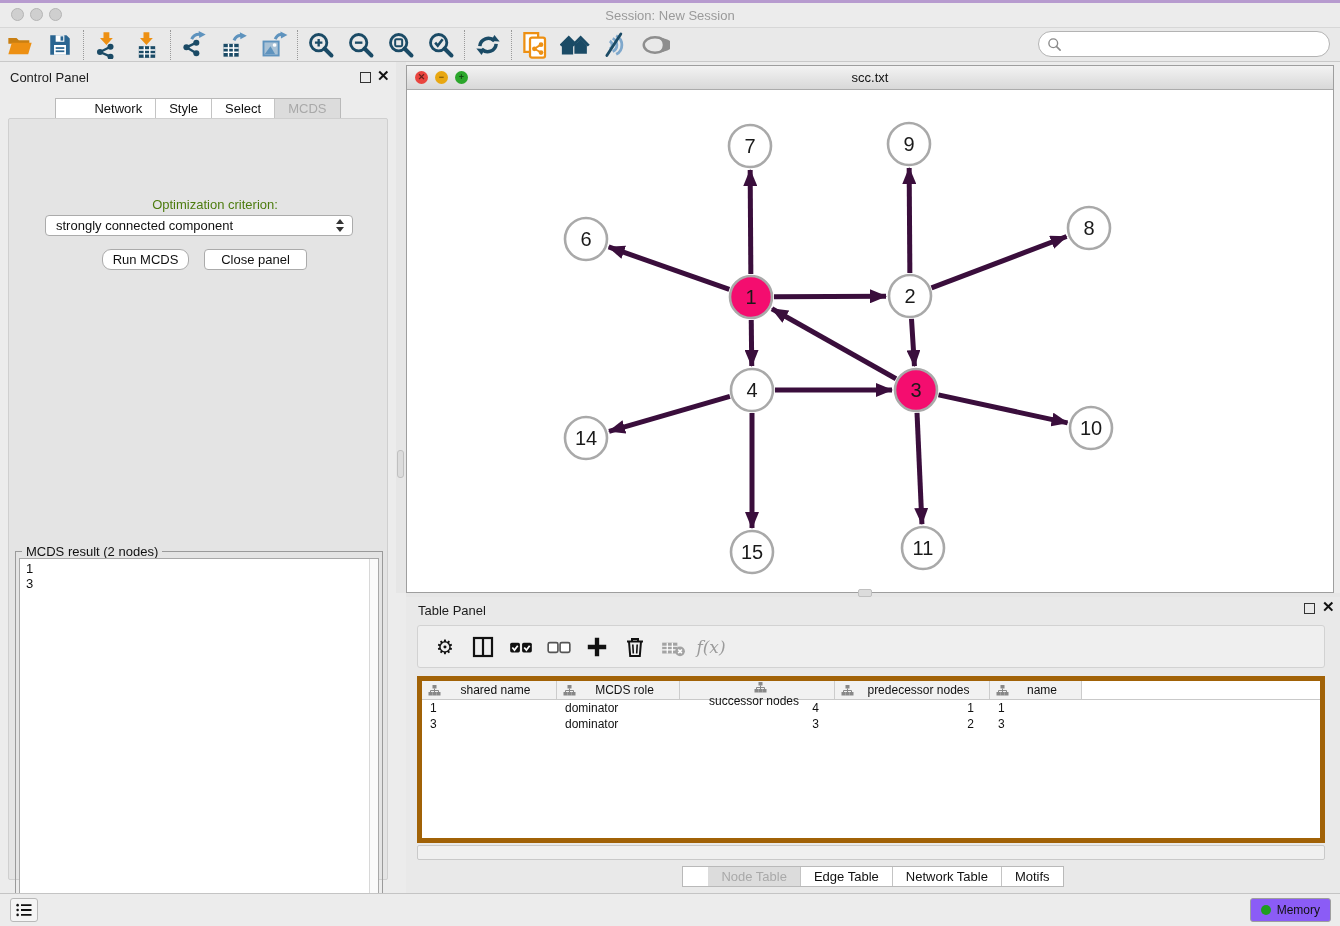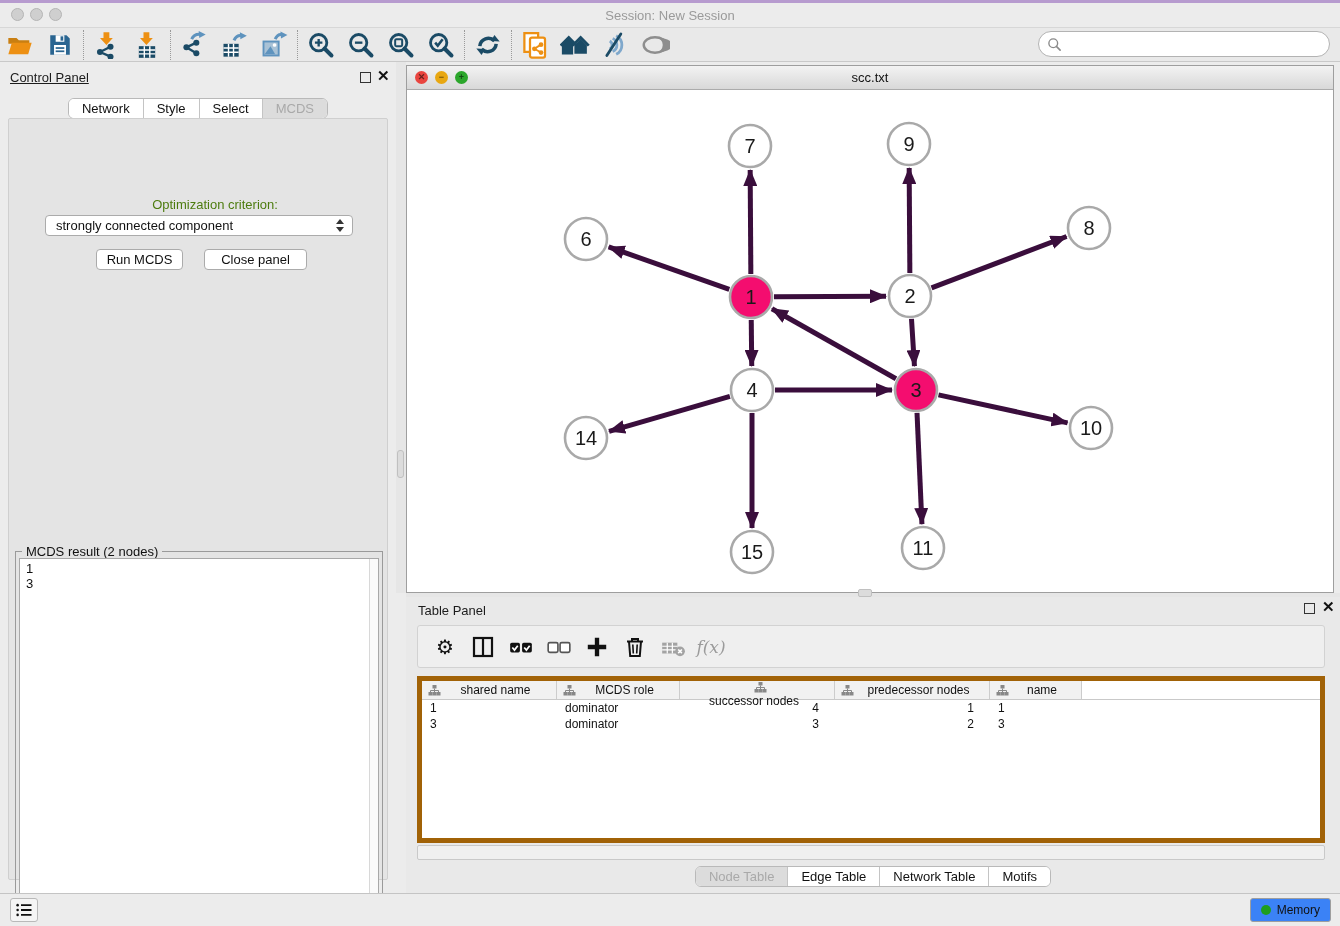--- a/index.html
+++ b/index.html
@@ -15,24 +15,24 @@
 
   
   .toolbar { left:0; top:28px; width:1340px; height:34px; background:#e9e9e9; border-bottom:1px solid #c9c9c9; display:flex; align-items:center; }
   .tb-btn { width:40px; height:32px; display:flex; align-items:center; justify-content:center; }
   .tb-sep { width:1px; height:30px; border-left:1px dotted #9a9a9a; margin:0 3px; }
   .search-wrap { position:absolute; right:10px; top:3px; width:292px; height:26px; background:#fff; border:1px solid #b3b3b3; border-radius:13px; display:flex; align-items:center; padding-left:8px; }
 
   
   .control-panel { left:0; top:62px; width:396px; height:831px; background:#ececec; }
   .cp-header { position:absolute; left:0; top:0; width:100%; height:28px; }
-  .cp-title { position:absolute; left:10px; top:8px; font-size:13px; color:#1c1c1c;text-decoration:underline; }
+  .cp-title { position:absolute; left:10px; top:8px; font-size:13px; color:#1c1c1c; }
   .win-float { position:absolute; width:11px; height:11px; border:1.6px solid #333; top:10px; }
   .win-close { position:absolute; top:5px; font-size:15px; font-weight:bold; color:#111; line-height:18px; }
-  .seg-tabs { display:flex; border:1px solid #b9b9b9; border-radius:6px; overflow:hidden; background:#fff; height:21px; }
+  .seg-tabs { display:flex; border:1px solid #b9b9b9; border-radius:0; overflow:hidden; background:#fff; height:21px;padding-left:25px; }
   .seg-tab { font-size:13px; color:#111; background:#fff; padding:0 13px; line-height:20px; border-right:1px solid #c4c4c4; }
   .seg-tab:last-child { border-right:none; }
   .seg-tab.active { background:#dcdcdc; color:#a9a9a9; }
   .cp-tabs-row { position:absolute; left:0; top:36px; width:100%; display:flex; justify-content:center; }
   .cp-content { position:absolute; left:8px; top:56px; width:380px; height:762px; background:#e4e4e4; border:1px solid #cfcfcf; border-radius:2px; }
   .opt-label { position:absolute; left:17px; top:78px; width:100%; text-align:center; font-size:13px; color:#4d7c0f; }
   .dropdown { position:absolute; left:36px; top:96px; width:308px; height:21px; background:#fff; border:1px solid #ababab; border-radius:4px; font-size:13px; color:#111; line-height:19px; padding-left:10px; }
   .dd-arrows { position:absolute; right:7px; top:3px; width:9px; height:14px; }
   .dd-arrows .up { width:0;height:0;border-left:4px solid transparent;border-right:4px solid transparent;border-bottom:5px solid #333; margin-bottom:3px;}
   .dd-arrows .dn { width:0;height:0;border-left:4px solid transparent;border-right:4px solid transparent;border-top:5px solid #333;}
@@ -69,21 +69,21 @@
   .th .lbl { flex:1; text-align:center; padding-right:6px; }
   .t-row { display:flex; height:16px; font-size:12px; color:#111; }
   .td { padding:1px 6px 0 8px; white-space:nowrap; overflow:hidden; }
   .td.r { text-align:right; padding-right:16px; }
   .t-hscroll { position:absolute; left:11px; top:248px; width:908px; height:15px; background:#f0f0f0; border:1px solid #c9c9c9; border-radius:2px; }
   .tp-tabs-row { position:absolute; left:0; top:269px; width:100%; display:flex; justify-content:center; }
 
   
   .statusbar { left:0; top:893px; width:1340px; height:33px; background:#ececec; border-top:1px solid #c4c4c4; }
   .sb-left-btn { position:absolute; left:10px; top:4px; width:28px; height:24px; background:#f5f5f5; border:1px solid #b9b9b9; border-radius:3px; display:flex; align-items:center; justify-content:center; }
-  .memory-btn { position:absolute; right:9px; top:4px; height:24px; background:#3b82f6; border:1px solid #9e9e9e; border-radius:3px; display:flex; align-items:center; padding:0 10px; font-size:12px; color:#111; }
+  .memory-btn { position:absolute; right:9px; top:4px; height:24px; background:#8b5cf6; border:1px solid #9e9e9e; border-radius:3px; display:flex; align-items:center; padding:0 10px; font-size:12px; color:#111; }
   .mem-dot { width:10px; height:10px; border-radius:50%; margin-right:6px; }
 </style>
 </head>
 <body>
 
 <div class="abs accent-strip"></div>
 <div class="abs titlebar">
   <div class="traffic-gray" style="left:11px;"></div>
   <div class="traffic-gray" style="left:30px;"></div>
   <div class="traffic-gray" style="left:49px;"></div>
@@ -247,21 +247,21 @@
   </div>
   <div class="cp-content">
     <div class="opt-label">Optimization criterion:</div>
     <div class="dropdown">
       <span>strongly connected component</span>
       <div class="dd-arrows">
           <div class="up"></div>
           <div class="dn"></div>
         </div>
     </div>
-    <div class="cp-btn" style="left:87px; width:87px;">Run MCDS</div>
+    <div class="cp-btn" style="left:93px; width:87px;border-radius:9px;">Run MCDS</div>
     <div class="cp-btn" style="left:195px; width:103px;">Close panel</div>
     <div class="groupbox">
       <div class="groupbox-legend">MCDS result (2 nodes)</div>
       <div class="result-area">
         <div>
             <div>1</div>
             <div>3</div>
           </div>
         <div class="result-scroll"></div>
       </div>

